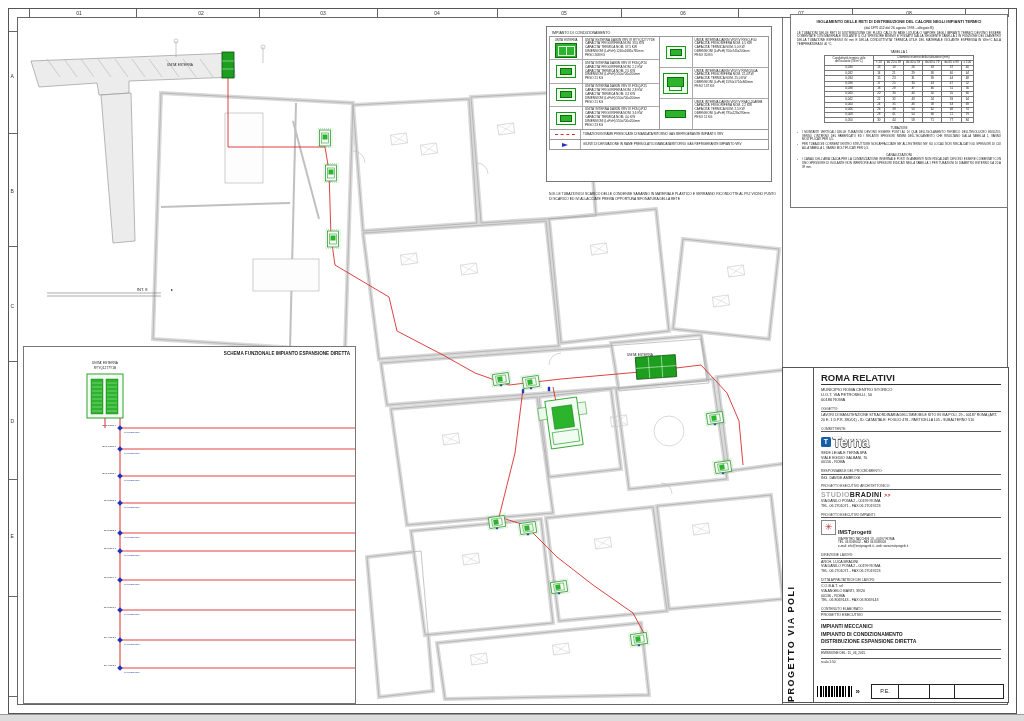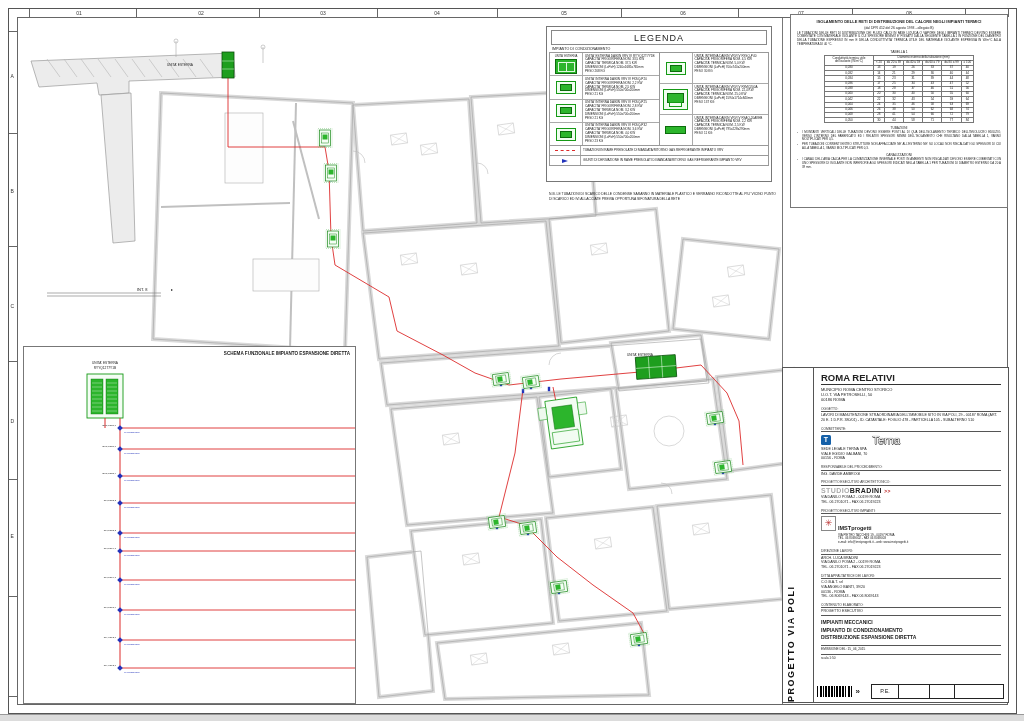--- a/index.html
+++ b/index.html
@@ -64,21 +64,21 @@
   .tblock{position:absolute;left:773px;top:358px;width:227px;height:336px;border:0.8px solid #555;background:#fff;z-index:5;box-sizing:border-box;}
   .tb-inner{position:absolute;left:30px;top:0;right:0;bottom:0;border-left:0.8px solid #555;padding:4px 7px 20px;box-sizing:border-box;overflow:hidden;}
   .vtitle{position:absolute;left:3px;top:130px;bottom:0;width:24px;writing-mode:vertical-rl;transform:rotate(180deg);
           font-size:9px;font-weight:bold;letter-spacing:1.5px;color:#111;text-align:left;}
   .tb-big{font-size:9.5px;font-weight:bold;border-bottom:1px solid #333;padding-bottom:1px;}
   .tb-sub{font-size:4px;line-height:1.35;margin-top:1.5px;}
   .tl{font-size:3.3px;color:#333;border-bottom:0.6px solid #555;margin-top:4px;padding-bottom:0.5px;}
   .tv{font-size:3.6px;line-height:1.3;margin-top:1px;}
   .terna{display:flex;align-items:center;gap:1.5px;margin-top:2px;}
   .terna-sq{width:10px;height:10px;background:#1560a8;border-radius:1.5px;color:#fff;font-size:7px;font-weight:bold;text-align:center;line-height:10px;}
-  .terna-word{font-size:11px;font-weight:normal;color:#fff;text-shadow:0 0 1px #444,0.5px 0 0 #444,-0.5px 0 0 #444,0 0.5px 0 #444,0 -0.5px 0 #444;padding-left:40px;}
+  .terna-word{font-size:14px;font-weight:bold;color:#fff;text-shadow:0 0 1px #444,0.5px 0 0 #444,-0.5px 0 0 #444,0 0.5px 0 #444,0 -0.5px 0 #444;}
   .studio{font-size:7px;font-weight:bold;letter-spacing:0.4px;margin-top:1.5px;}
   .studio .s1{color:#aaa;}
   .studio .s3{color:#b22;font-size:5px;}
   .imst{display:flex;gap:2px;margin-top:1.5px;align-items:flex-start;}
   .imst-ic{width:13px;height:13px;border:0.8px solid #888;color:#b33;font-size:9px;line-height:13px;text-align:center;}
   .imst-name{font-size:5.5px;font-weight:bold;}
   .imst-lines{font-size:3px;line-height:1.3;}
   .tb-content{font-size:5px;font-weight:bold;line-height:1.5;margin-top:3px;}
   .tb-meta{font-size:3.2px;border-top:0.6px solid #555;margin-top:3px;padding-top:1px;}
   .tb-bottom{position:absolute;left:34px;right:4px;bottom:4px;height:14px;display:flex;align-items:center;gap:3px;}
@@ -391,21 +391,20 @@
         </g>
       </g>
     </svg>
 
   <div class="plan-label" style="left:158px;top:54px;">UNITA' ESTERNA</div>
   <div class="plan-label" style="left:618px;top:344px;">UNITA' ESTERNA</div>
   <div class="plan-label" style="left:128px;top:278px;font-size:4px;">INT. 8</div>
   <div class="plan-label" style="left:162px;top:278px;font-size:4px;">▸</div>
 
   <div class="legend">
-    <div class="lg-title-box">LEGENDA</div>
     <div class="lg-sub">IMPIANTO DI CONDIZIONAMENTO</div>
     <div class="lg-grid">
       <div class="lg-col" id="lg-col-l">
           <div class="lg-row">
             <div class="lgi">
               <div class="cap">UNITA' ESTERNA</div>
               <span class="ic-outdoor"></span>
             </div>
             <div class="lgt">
               <div>UNITA' ESTERNA DAIKIN VRV IV RYYQ12T7Y1B</div>

